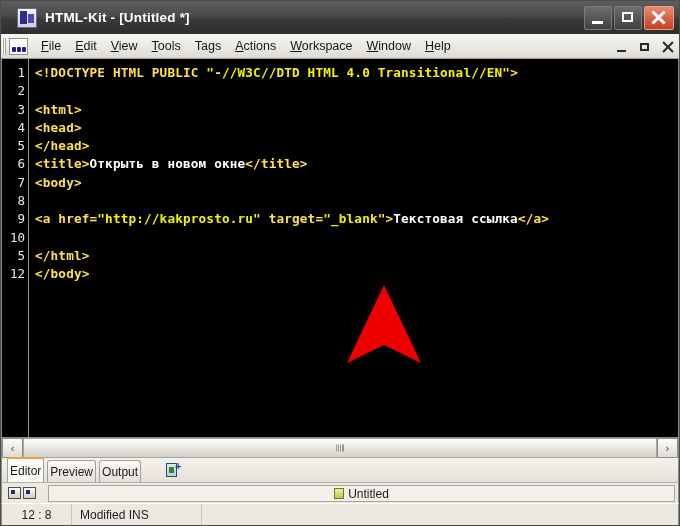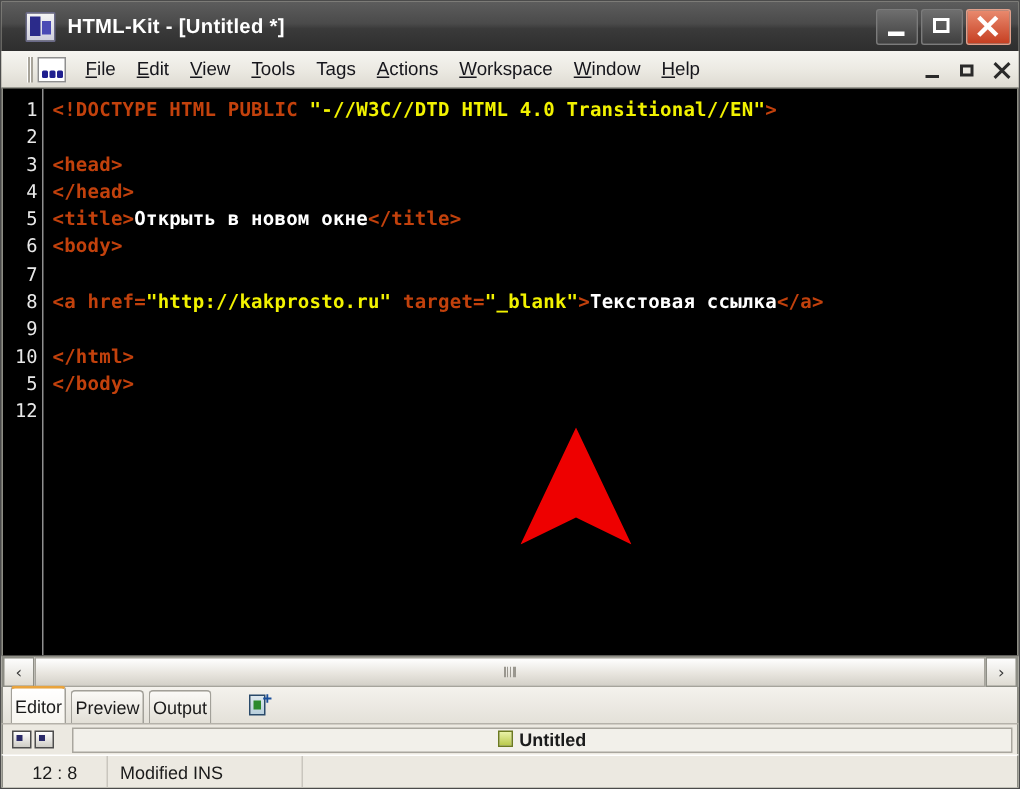--- a/index.html
+++ b/index.html
@@ -117,21 +117,21 @@
   .glyph-close-b { transform: rotate(-45deg); }
 
   
   .menubar {
     height: 25px;
     flex: 0 0 25px;
     background: linear-gradient(to bottom, #f6f5f1 0%, #eceae3 50%, #dedbd2 100%);
     border-bottom: 1px solid #9a9a92;
     display: flex;
     align-items: center;
-    padding-left: 17px;
+    padding-left: 1px;
     box-sizing: border-box;
     position: relative;
   }
   .menu-grip {
     width: 4px; height: 17px;
     background: linear-gradient(to right, #ffffff 0 1px, #a8a49a 1px 2px, #ffffff 2px 3px, #a8a49a 3px 4px);
     margin-right: 3px;
     flex: 0 0 4px;
   }
   .menu-icon {
@@ -236,21 +236,21 @@
   }
   .code .cl {
     font-family: "DejaVu Sans Mono", monospace;
     font-size: 12.7px;
     line-height: 18.3px;
     height: 18.3px;
     white-space: pre;
     font-weight: bold;
     letter-spacing: 0.15px;
   }
-  .tok-tag   { color: #c2410c; }
+  .tok-tag   { color: #fde047; }
   .tok-str   { color: #f2f200; }
   .tok-text  { color: #ffffff; }
 
   
   .red-arrow {
     position: absolute;
     left: 318px;
     top: 226px;
     width: 74px;
     height: 78px;
@@ -416,24 +416,23 @@
   }
   .docbar-field {
     flex: 1 1 auto;
     height: 17px;
     margin-left: 6px;
     margin-right: 3px;
     background: #f2f0ea;
     border: 1px solid #a9a69e;
     box-sizing: border-box;
     display: flex;
-    align-items: flex-start;
+    align-items: flex-end;
     justify-content: center;
     position: relative;
-    font-weight: bold;
   }
   .doc-label {
     font-size: 12px;
     color: #1b1b1b;
     display: flex;
     align-items: center;
     gap: 4px;
   }
   .doc-ico {
     width: 10px; height: 11px;
@@ -530,20 +529,21 @@
           <div class="ln">7</div>
           <div class="ln">8</div>
           <div class="ln">9</div>
           <div class="ln">10</div>
           <div class="ln">5</div>
           <div class="ln">12</div>
         </div>
       <div class="code" id="code">
         <div class="cl"><span class="tok-tag">&lt;!DOCTYPE HTML PUBLIC </span><span class="tok-str">"-//W3C//DTD HTML 4.0 Transitional//EN"</span><span class="tok-tag">&gt;</span></div>
           <div class="cl">&nbsp;</div>
+          <div class="cl"><span class="tok-tag">&lt;html&gt;</span></div>
           <div class="cl"><span class="tok-tag">&lt;head&gt;</span></div>
           <div class="cl"><span class="tok-tag">&lt;/head&gt;</span></div>
           <div class="cl"><span class="tok-tag">&lt;title&gt;</span><span class="tok-text">Открыть в новом окне</span><span class="tok-tag">&lt;/title&gt;</span></div>
           <div class="cl"><span class="tok-tag">&lt;body&gt;</span></div>
           <div class="cl">&nbsp;</div>
           <div class="cl"><span class="tok-tag">&lt;a href=</span><span class="tok-str">"http://kakprosto.ru"</span><span class="tok-tag"> target=</span><span class="tok-str">"_blank"</span><span class="tok-tag">&gt;</span><span class="tok-text">Текстовая ссылка</span><span class="tok-tag">&lt;/a&gt;</span></div>
           <div class="cl">&nbsp;</div>
           <div class="cl"><span class="tok-tag">&lt;/html&gt;</span></div>
           <div class="cl"><span class="tok-tag">&lt;/body&gt;</span></div>
           <svg class="red-arrow" viewBox="0 0 74 78" xmlns="http://www.w3.org/2000/svg">

